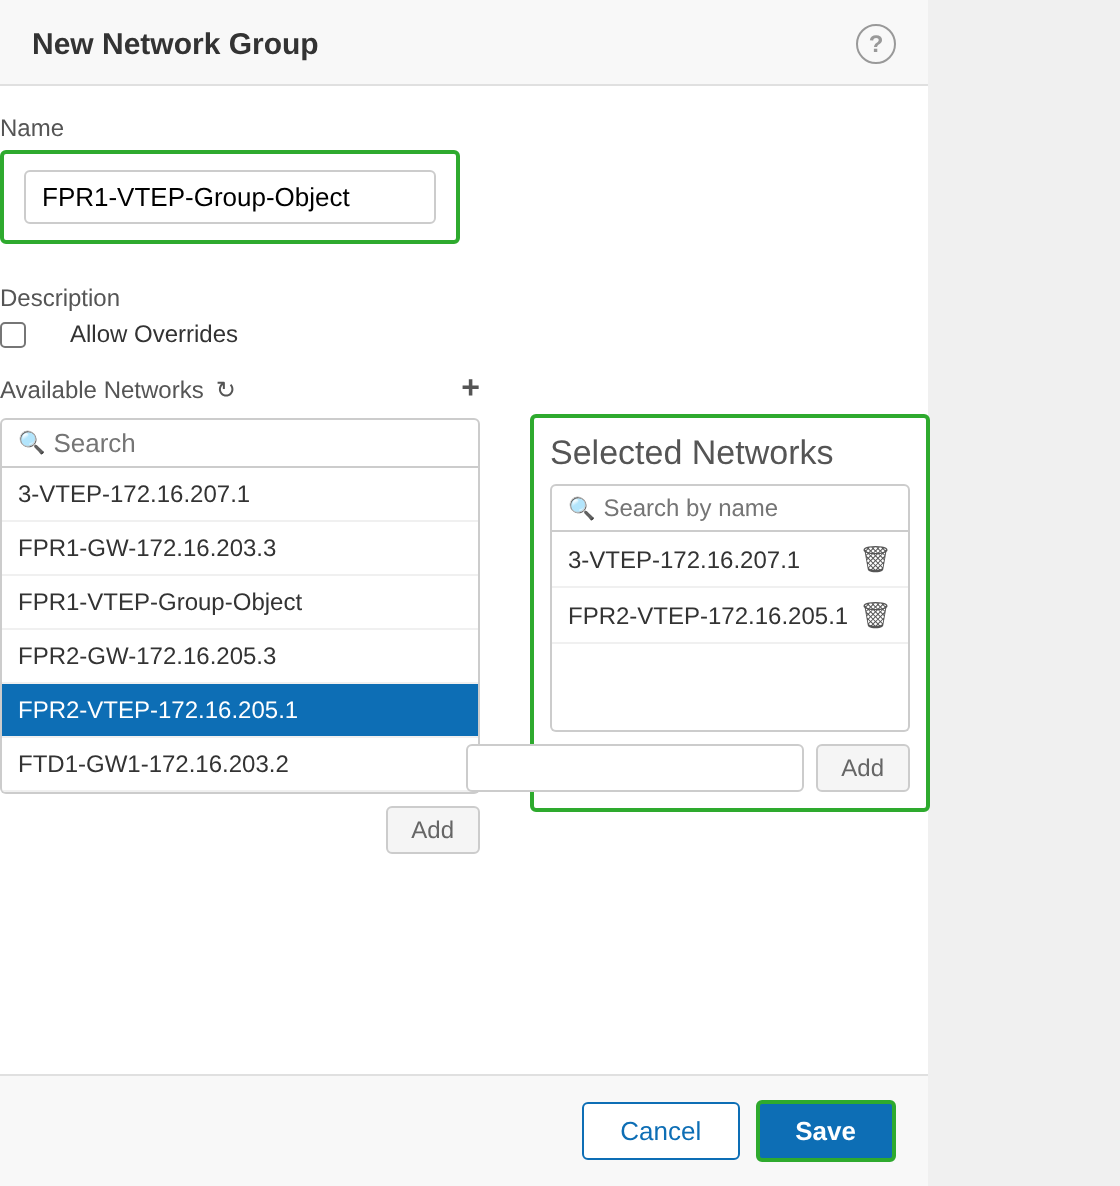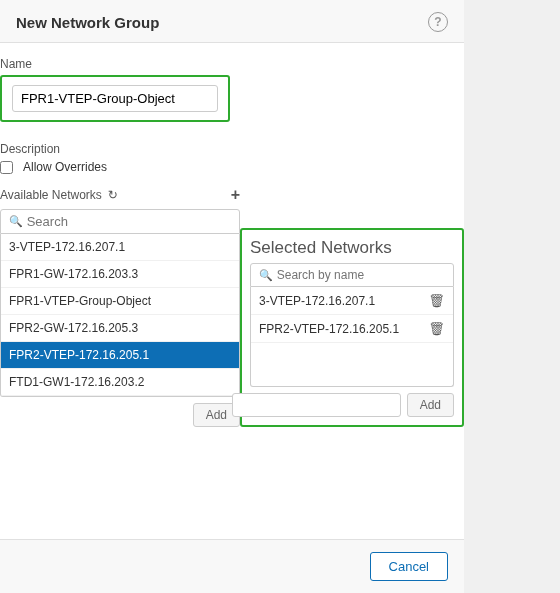--- a/index.html
+++ b/index.html
@@ -81,33 +81,33 @@
       line-height: 1.4;
     }
     .desc-vtep {
       color: #cc0000;
       text-decoration: underline wavy #cc0000;
       text-decoration-skip-ink: none;
     }
     .allow-overrides {
       display: flex;
       align-items: flex-end;
-      gap: 10px;
+      gap: 22px;
       margin-bottom: 12px;
       font-size: 12px;
       color: #333;
     }
     .allow-overrides input[type="checkbox"] {
       width: 13px;
       height: 13px;
     }
     .networks-section {
       display: flex;
-      gap: 0;
-      align-items: flex-end;
+      gap: 25px;
+      align-items: center;
     }
     .available-networks {
       width: 240px;
       flex-shrink: 0;
     }
     .avail-header {
       display: flex;
       align-items: center;
       justify-content: space-between;
       margin-bottom: 5px;
@@ -357,14 +357,15 @@
           <input class="selected-add-input" type="text" style="">
           <button class="selected-add-btn">Add</button>
         </div>
       </div>
 
     </div>
   </div>
 
   <div class="dialog-footer">
     <button class="cancel-btn">Cancel</button>
+    <button class="save-btn">Save</button>
   </div>
 </div>
 
 </body></html>

